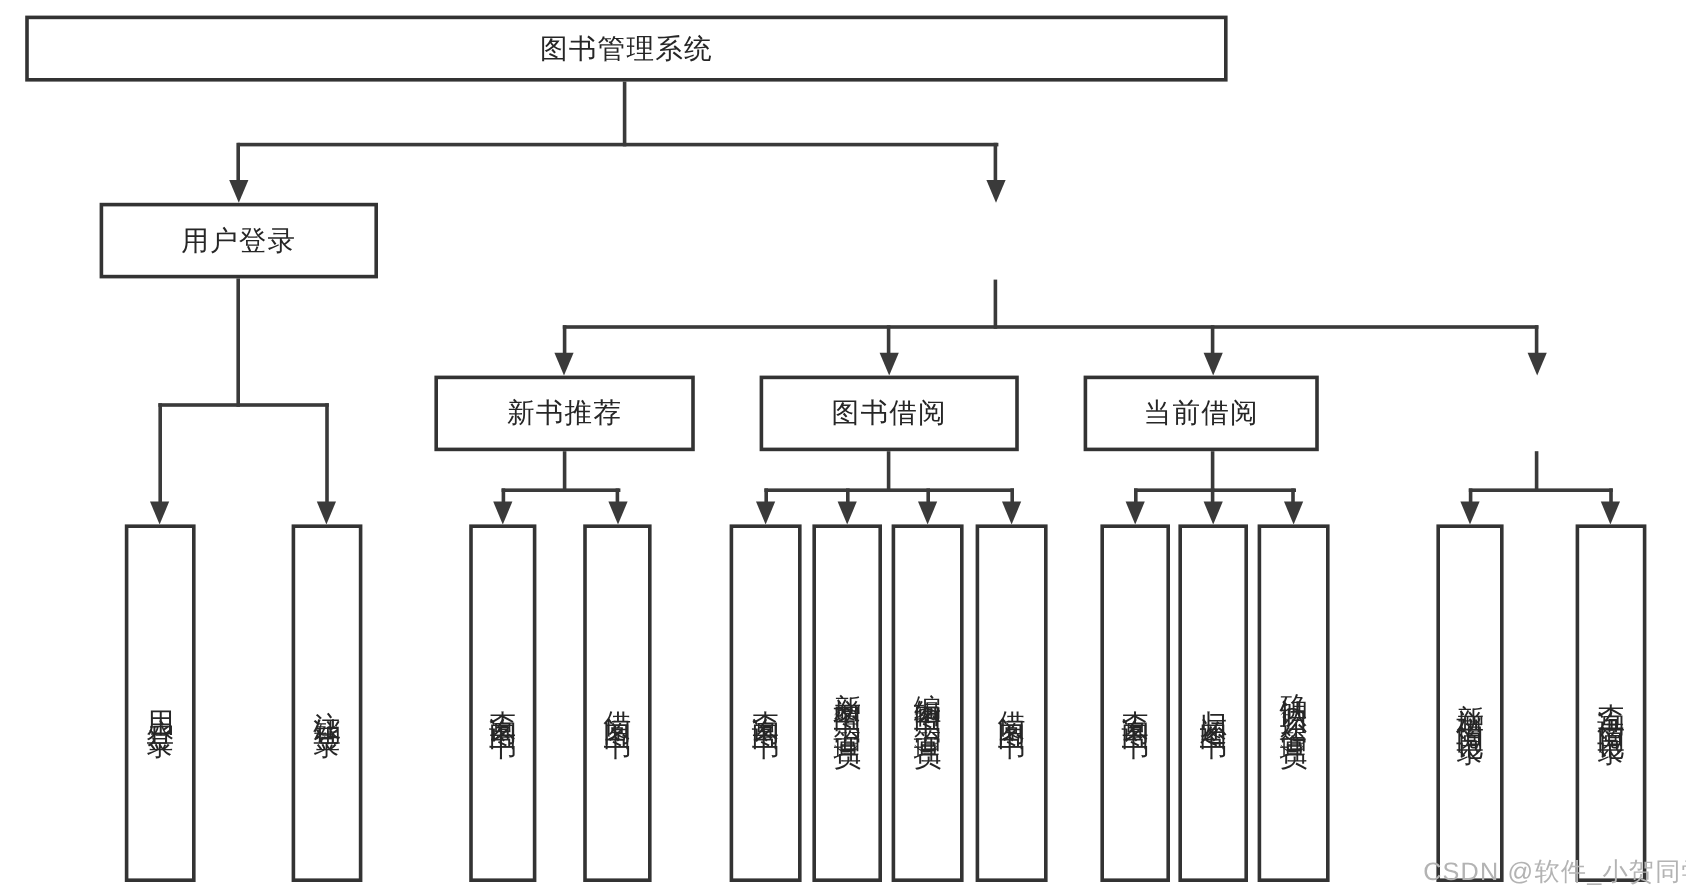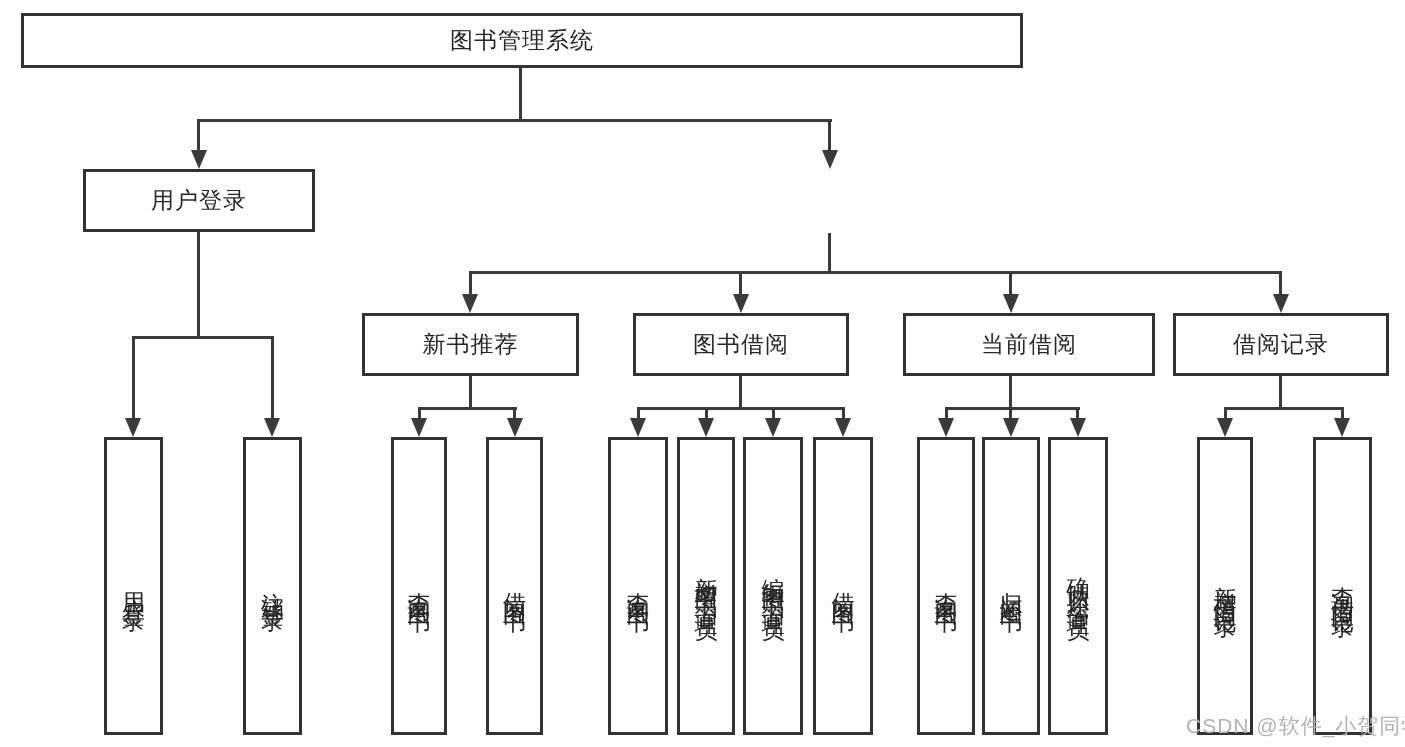--- a/index.html
+++ b/index.html
@@ -88,25 +88,22 @@
   <div class="arw" style="left:1003px; top:294px;"></div>
   <div class="v" style="left:1279px; top:271px; height:25px;"></div>
   <div class="arw" style="left:1273px; top:294px;"></div>
 
   <div class="box hbox" style="left:362px; top:313px; width:217px; height:63px;">
     <span>新书推荐</span>
   </div>
   <div class="box hbox" style="left:633px; top:313px; width:216px; height:63px;">
     <span>图书借阅</span>
   </div>
-  <div class="box hbox" style="left:903px; top:313px; width:252px; height:63px;">
+  <div class="box hbox" style="left:903px; top:313px; width:196px; height:63px;">
     <span>当前借阅</span>
-  </div>
-  <div class="box hbox" style="left:1173px; top:313px; width:216px; height:63px;">
-    <span>借阅记录</span>
   </div>
 
   <div class="v" style="left:469px; top:376px; height:33px;"></div>
   <div class="h" style="left:418px; top:407px; width:99px;"></div>
   <div class="v" style="left:418px; top:407px; height:14px;"></div>
   <div class="arw" style="left:411px; top:418px;"></div>
   <div class="v" style="left:513px; top:407px; height:14px;"></div>
   <div class="arw" style="left:507px; top:418px;"></div>
 
   <div class="v" style="left:739px; top:376px; height:33px;"></div>

